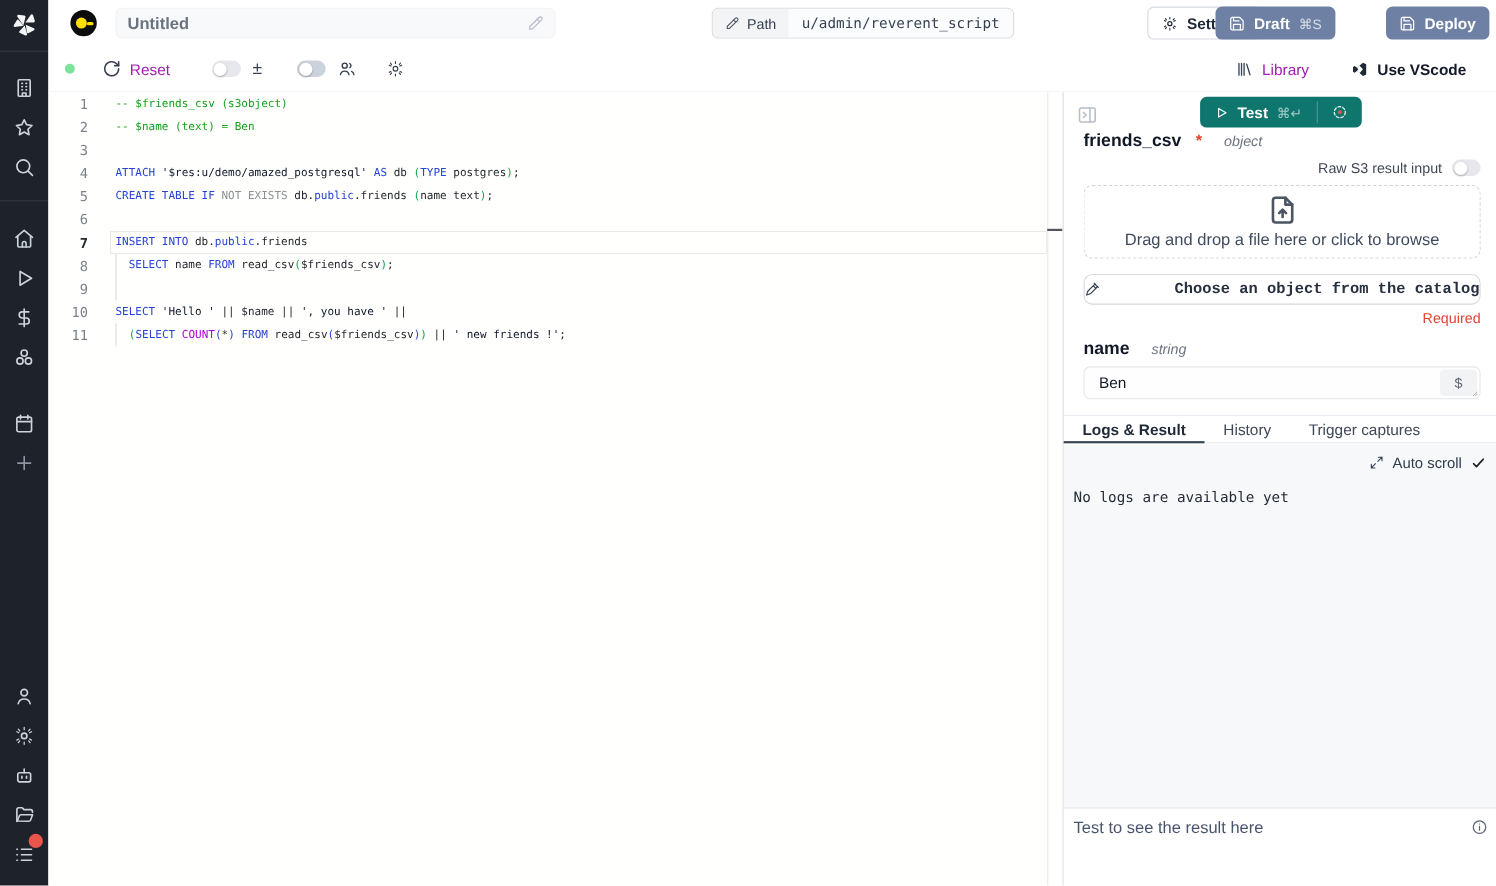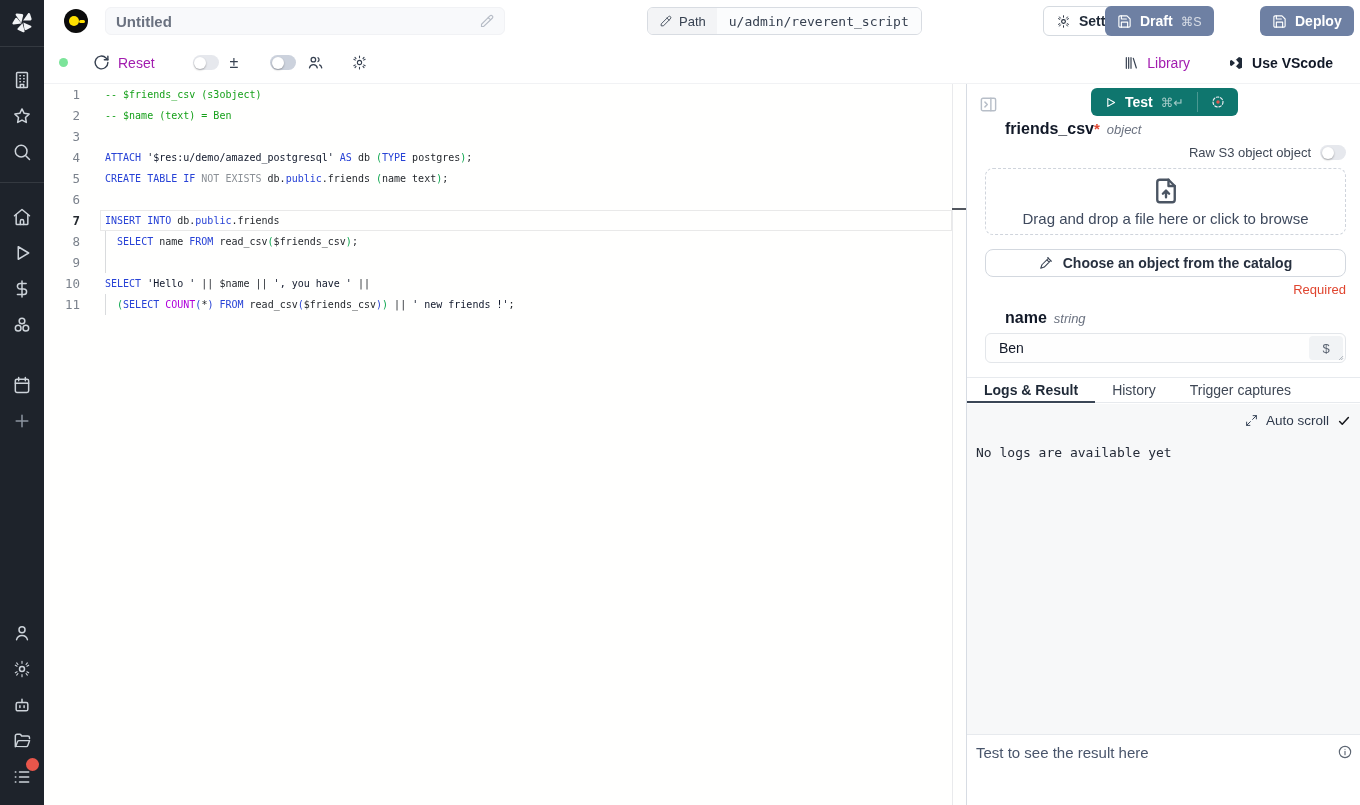--- a/index.html
+++ b/index.html
@@ -74,32 +74,32 @@
   #panel { position:absolute; left:966px; top:84px; width:394px; height:721px; background:#fff; border-left:1px solid #d7dce3; }
   #collapse-ic { position:absolute; left:12px; top:11px; width:19px; height:19px; color:#b7bec8; cursor:pointer; }
   #test-group { position:absolute; left:124px; top:4px; height:28px; display:flex; background:#0f766e; border-radius:6px; color:#fff; }
   #test-main { display:flex; align-items:center; gap:8px; padding:0 13px; cursor:pointer; }
   #test-main .t { font-size:14px; font-weight:700; }
   #test-kbd { font-size:12.5px; color:rgba(255,255,255,.62); font-weight:400; }
   #test-sep { width:1px; background:rgba(255,255,255,.25); margin:4px 0; }
   #test-capture { width:40px; display:flex; align-items:center; justify-content:center; cursor:pointer; }
 
   #panel .args { position:absolute; left:18px; top:36px; width:361px; }
-  .arg-head { display:flex; align-items:baseline; gap:7px;margin-left:20px; }
+  .arg-head { display:flex; align-items:baseline; gap:20px; }
   .arg-name { font-size:16px; font-weight:700; color:#111827; }
   .req-star { color:#e0452f; font-weight:700; font-size:15px; }
   .arg-type { font-size:13px; font-style:italic; color:#6b7280; }
   .raw-row { display:flex; justify-content:flex-end; align-items:center; gap:9px; margin-top:7px; }
   .raw-row .lab { font-size:13px; color:#3f4856; }
   #dropzone { margin-top:8px; height:67px; border:1.5px dashed #cfd4dc; border-radius:8px; display:flex; flex-direction:column;
               align-items:center; justify-content:center; gap:4px; cursor:pointer; }
   #dropzone .dz-text { font-size:15px; color:#3f4a5e; font-weight:500; }
   #dropzone .dz-ic { width:30px; height:30px; color:#4b5563; }
   #catalog-btn { margin-top:14px; height:28px; border:1px solid #d3d8df; border-radius:8px; display:flex; align-items:center;
-                 justify-content:center; gap:10px; font-size:14px; font-weight:600; color:#27303f; cursor:pointer; background:#fff; }
+                 justify-content:space-between; gap:10px; font-size:14px; font-weight:600; color:#27303f; cursor:pointer; background:#fff;font-family:Liberation Mono, monospace; }
   #required { text-align:right; margin-top:5px; font-size:13px; color:#e0452f; }
   .name-head { margin-top:12px; }
   #name-input-wrap { margin-top:6px; position:relative; height:30px; border:1px solid #e3e6ea; border-radius:6px; background:#fefefe; }
   #name-input { position:absolute; left:0; top:0; width:100%; height:100%; border:none; outline:none; background:transparent;
                 padding:0 44px 0 13px; font-size:14px; color:#111827; font-family:"Liberation Sans", sans-serif; }
   #dollar-btn { position:absolute; right:2px; top:2px; bottom:2px; width:34px; background:#f1f3f5; border-radius:4px;
                 display:flex; align-items:center; justify-content:center; font-size:13px; color:#5b6472; cursor:pointer; }
   #grip { position:absolute; right:1px; bottom:1px; width:10px; height:10px; color:#9aa1ab; }
 
   #tabs { position:absolute; left:0; top:293px; width:394px; height:26px; border-top:1px solid #e7eaee; border-bottom:1px solid #e7eaee;
@@ -378,21 +378,21 @@
     </div>
   </div>
 
   <div class="args">
     <div class="arg-head">
       <span class="arg-name">friends_csv</span>
         <span class="req-star" style="margin-left:-7px">*</span>
       <span class="arg-type">object</span>
     </div>
     <div class="raw-row">
-      <span class="lab">Raw S3 object object</span>
+      <span class="lab">Raw S3 result input</span>
       <div class="toggle"></div>
     </div>
     <div id="dropzone">
       <svg class="dz-ic" viewBox="0 0 24 24" stroke="currentColor" fill="none" stroke-width="1.9" stroke-linecap="round" stroke-linejoin="round">
           <path d="M14 3H7a2 2 0 0 0-2 2v14a2 2 0 0 0 2 2h10a2 2 0 0 0 2-2V8z"></path>
           <path d="M14 3v5h5"></path>
           <path d="M12 17v-5M9.5 14.2 12 11.7l2.5 2.5"></path>
         </svg>
       <span class="dz-text">Drag and drop a file here or click to browse</span>
     </div>

